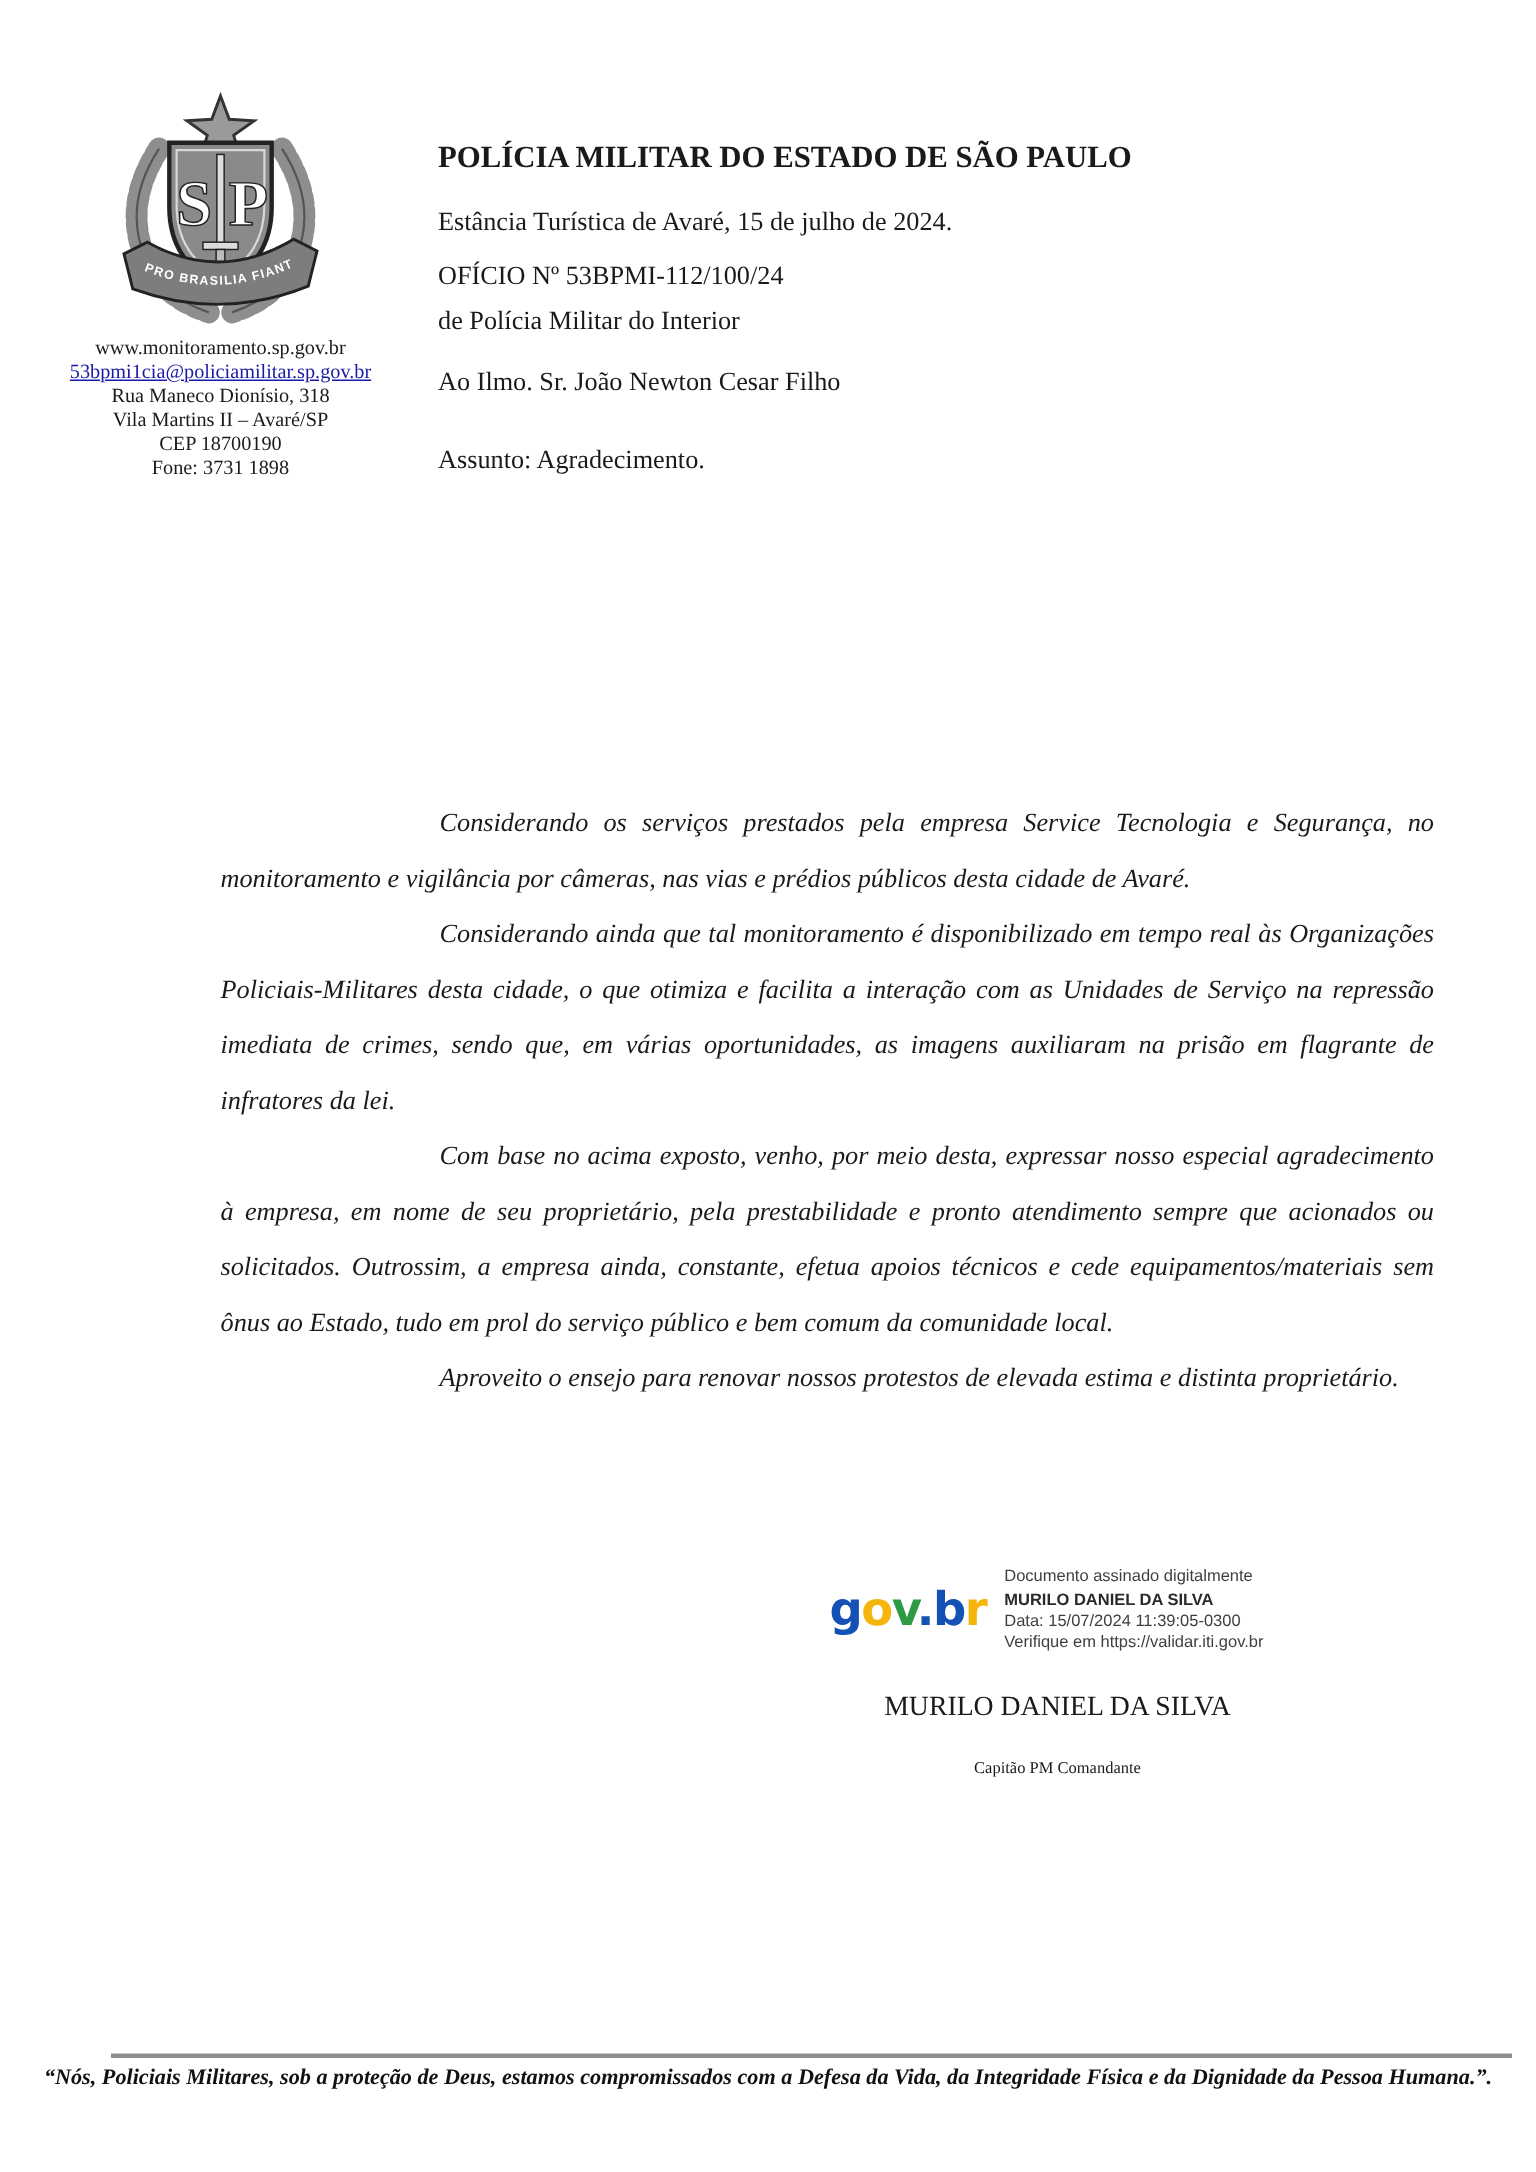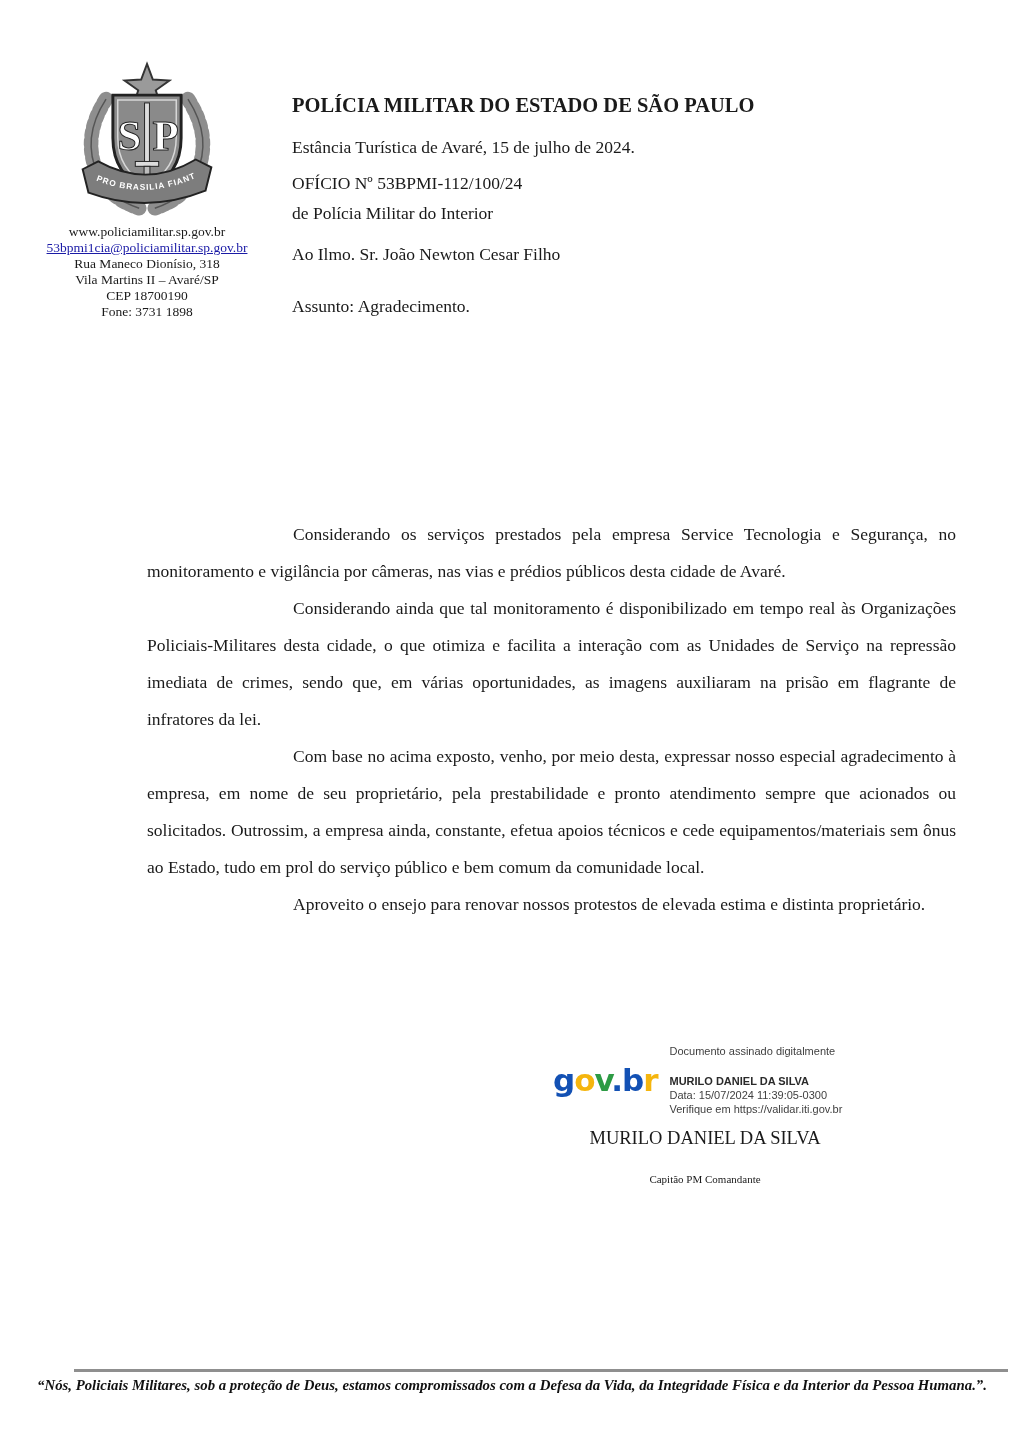--- a/index.html
+++ b/index.html
@@ -18,30 +18,30 @@
   .title2 { margin-top:15px; }
   .dateline { margin-top:17px; font-size:17.5px; line-height:24px; }
   .docnum { margin-top:12px; font-size:17.5px; line-height:24px; }
   .from1 { margin-top:13px; font-size:17.5px; line-height:36px; text-align:justify; text-align-last:justify; }
   .from2 { font-size:17.5px; line-height:36px; }
   .to1 { margin-top:11px; font-size:17.5px; line-height:24px; }
   .to2 { margin-top:16px; font-size:17.5px; line-height:24px; }
   .subject { margin-top:28px; font-size:17.5px; line-height:24px; }
 
   
-  .body-text { position:absolute; left:147px; top:516px; width:809px; }
+  .body-text { position:absolute; left:147px; top:530px; width:809px;font-style:italic; }
   .body-text p { font-size:17.5px; line-height:37px; text-align:justify; text-indent:146px; }
 
   
   .stamp { position:absolute; left:553px; top:1044px; display:flex; align-items:center; gap:12px;
            font-family:"Liberation Sans", sans-serif; }
   .govbr-logo { font-family:"DejaVu Sans", sans-serif; font-size:31px; font-weight:800; letter-spacing:-1px; line-height:1; }
   .gb-blue { color:#1351b4; } .gb-yellow { color:#f5b50d; } .gb-green { color:#2d9b44; }
   .stamp-col { font-size:11px; line-height:14px; color:#3f3f3f; }
-  .stamp-line1 { margin-bottom:16px; }
+  .stamp-line1 { margin-bottom:2px; }
   .stamp-name { font-weight:bold; color:#2a2a2a; }
 
   
   .signer-name { position:absolute; left:392px; top:1128px; width:626px; text-align:center; font-size:18.5px; }
   .signer-role { position:absolute; left:392px; top:1173px; width:626px; text-align:center; font-size:11px; }
 
   
   .footer-rule { position:absolute; left:74px; top:1369px; width:934px; height:3px; background:#8f8f8f; }
   .footer-quote { position:absolute; left:26px; top:1377px; width:972px; text-align:center;
                   font-size:14.8px; font-weight:bold; font-style:italic; color:#111; }
@@ -73,21 +73,21 @@
       <text x="62" y="92" font-family="Liberation Serif, serif" font-size="44" font-weight="bold" fill="#ffffff" stroke="#222" stroke-width="1" text-anchor="middle">S</text>
       <text x="99" y="92" font-family="Liberation Serif, serif" font-size="44" font-weight="bold" fill="#ffffff" stroke="#222" stroke-width="1" text-anchor="middle">P</text>
 
       <path d="M 14 112 L 30 104 Q 80 132 130 102 L 146 110 L 140 134 Q 80 158 20 136 Z" fill="#7d7d7d" stroke="#222" stroke-width="2"></path>
       <text font-family="Liberation Sans, sans-serif" font-size="8.5" font-weight="bold" fill="#ffffff" letter-spacing="1">
         <textPath href="#mottoPath" startOffset="4">PRO BRASILIA FIANT EXIMIA</textPath>
       </text>
     </svg>
   </div>
   <div class="contact">
-    <div>www.policiamilitar.sp.gov.br</div>
+    <div>www.monitoramento.sp.gov.br</div>
     <div><a href="#">53bpmi1cia@policiamilitar.sp.gov.br</a></div>
     <div>Rua Maneco Dionísio, 318</div>
     <div>Vila Martins II – Avaré/SP</div>
     <div>CEP 18700190</div>
     <div>Fone: 3731 1898</div>
   </div>
 </div>
 
 <div class="header">
   <div class="title title2">POLÍCIA MILITAR DO ESTADO DE SÃO PAULO</div>
@@ -112,13 +112,13 @@
     <div class="stamp-name">MURILO DANIEL DA SILVA</div>
     <div>Data: 15/07/2024 11:39:05-0300</div>
     <div>Verifique em https://validar.iti.gov.br</div>
   </div>
 </div>
 
 <div class="signer-name">MURILO DANIEL DA SILVA</div>
 <div class="signer-role">Capitão PM Comandante</div>
 
 <div class="footer-rule"></div>
-<div class="footer-quote">“Nós, Policiais Militares, sob a proteção de Deus, estamos compromissados com a Defesa da Vida, da Integridade Física e da Interior da Pessoa Humana.”.</div>
+<div class="footer-quote">“Nós, Policiais Militares, sob a proteção de Deus, estamos compromissados com a Defesa da Vida, da Integridade Física e da Dignidade da Pessoa Humana.”.</div>
 
 </body></html>

